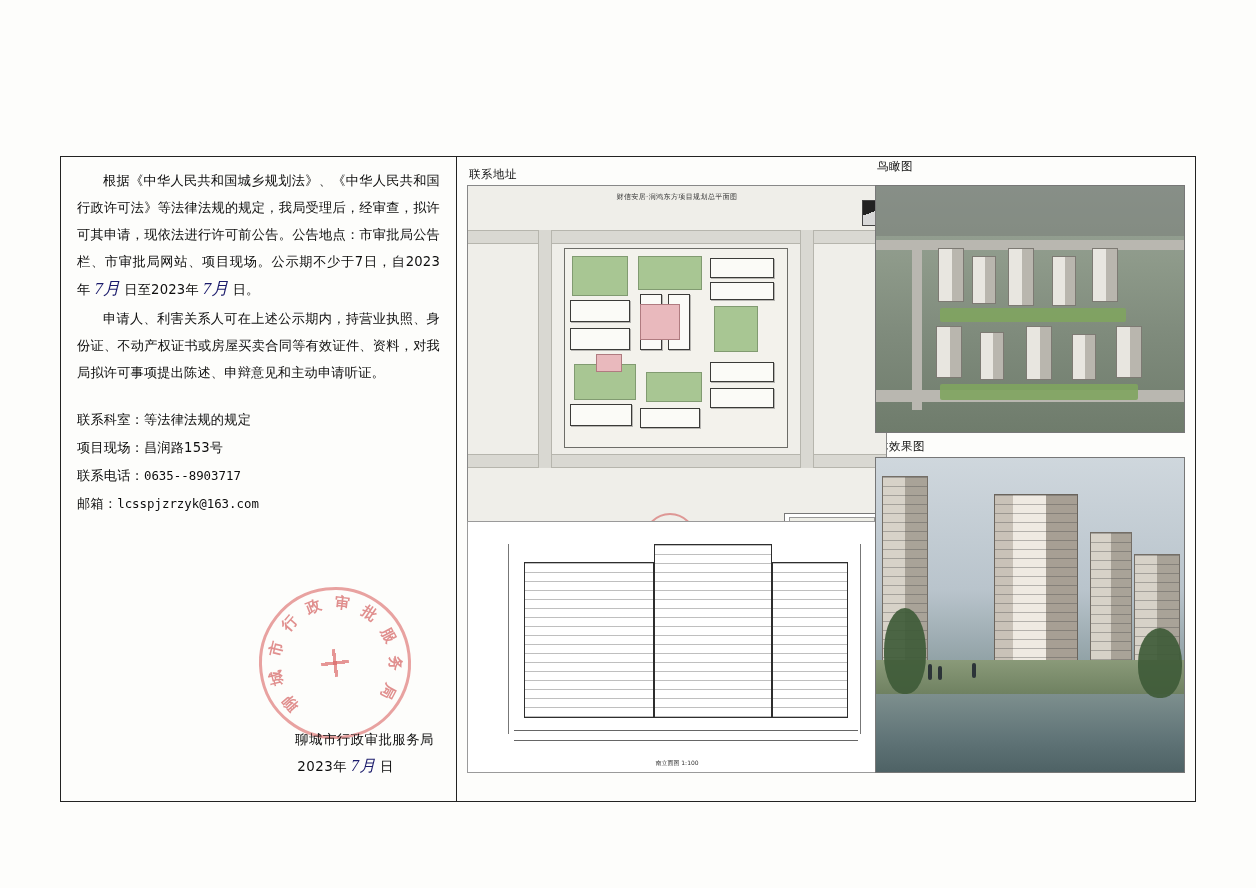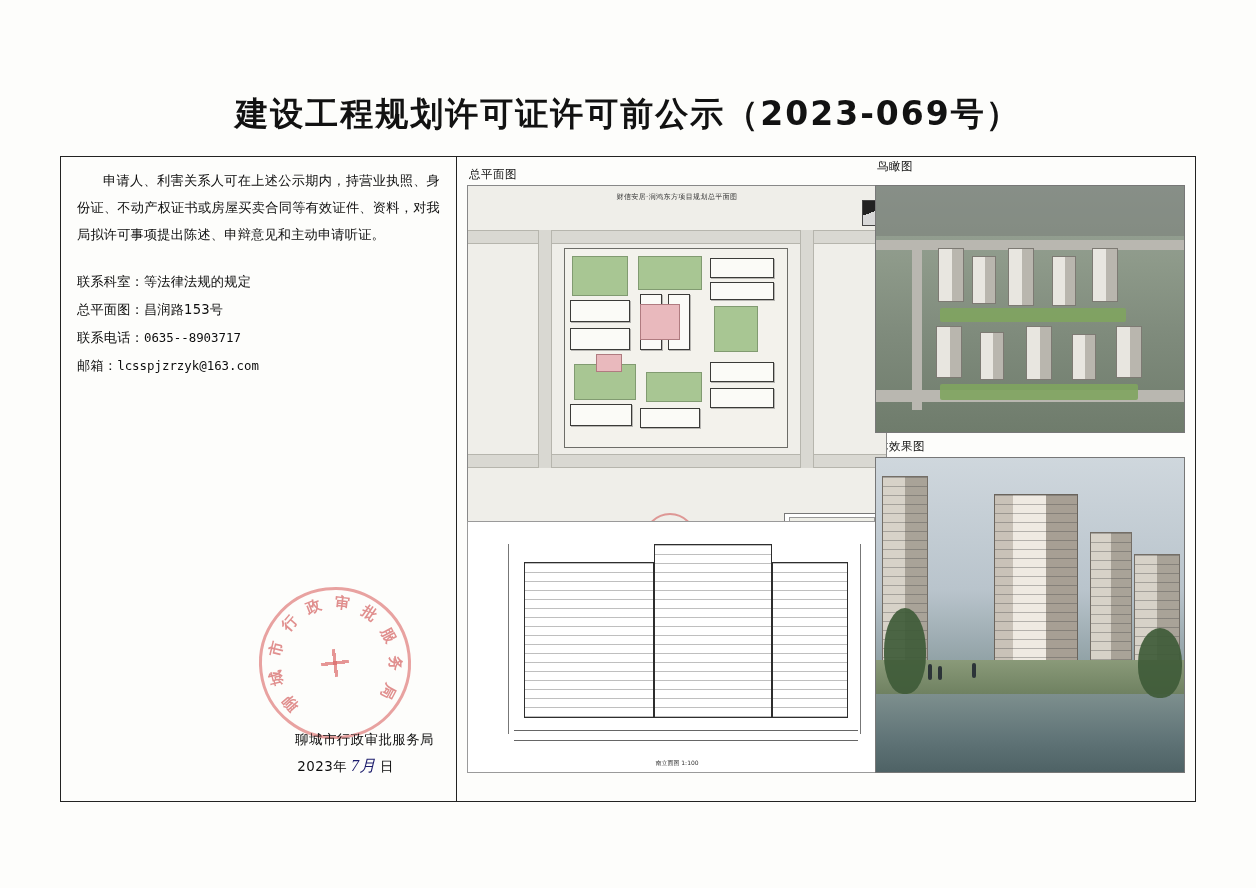--- a/index.html
+++ b/index.html
@@ -273,36 +273,36 @@
   .floorstripes {
     position: absolute; left: 0; top: 0; width: 100%; height: 100%;
     background: repeating-linear-gradient(180deg, rgba(70,70,70,.35) 0 1px, transparent 1px 9px);
   }
 </style>
 </head>
 <body>
 
 <div id="page">
 
-  <div id="doc-title">建设工程规划许可证许可前公示（2023-069号）</div>
 
   <div id="frame">
 
     <div id="left-col">
 
 
+      <p class="para"><span>根据《中华人民共和国城乡规划法》、《中华人民共和国行政许可法》等法律法规的规定，我局受理后，经审查，拟许可其申请，现依法进行许可前公告。公告地点：市审批局公告栏、市审批局网站、项目现场。公示期不少于7日，自2023年</span><span class="hand">7月</span><span>日至2023年</span><span class="hand">7月</span><span>日。</span></p>
 
       <p class="para">申请人、利害关系人可在上述公示期内，持营业执照、身份证、不动产权证书或房屋买卖合同等有效证件、资料，对我局拟许可事项提出陈述、申辩意见和主动申请听证。</p>
 
       <div class="contact-block">
         <div class="contact-row">
           <span>联系科室：</span><span>等法律法规的规定</span>
         </div>
         <div class="contact-row">
-          <span>总平面图：</span><span>昌润路153号</span>
+          <span>项目现场：</span><span>昌润路153号</span>
         </div>
         <div class="contact-row">
           <span>联系电话：</span><span class="val-mono">0635--8903717</span>
         </div>
         <div class="contact-row">
           <span>邮箱：</span><span class="val-mono">lcsspjzrzyk@163.com</span>
         </div>
       </div>
 
       <div id="seal">
@@ -321,21 +321,21 @@
       </div>
 
       <div id="signature">聊城市行政审批服务局</div>
       <div id="sign-date">
         <span>2023年</span><span class="hand">7月</span><span>日</span>
       </div>
     </div>
 
     <div id="right-col">
 
-      <div class="panel-label" style="left:12px; top:10px;">总平面图</div>
+      <div class="panel-label" style="left:12px; top:10px;">联系地址</div>
       <div class="panel-label" style="right:282px; top:2px;">鸟瞰图</div>
       <div class="panel-label" style="left:12px; top:346px;">工程设计图</div>
       <div class="panel-label" style="right:270px; top:282px;">单体效果图</div>
 
       <div id="site-plan" class="panel">
         <div class="sp-title">财信安居·润鸿东方项目规划总平面图</div>
         <div class="sp-north"></div>
 
         <div class="roadH" style="left:0; top:44px; width:100%; height:14px;"></div>
         <div class="roadH" style="left:0; top:268px; width:100%; height:14px;"></div>

